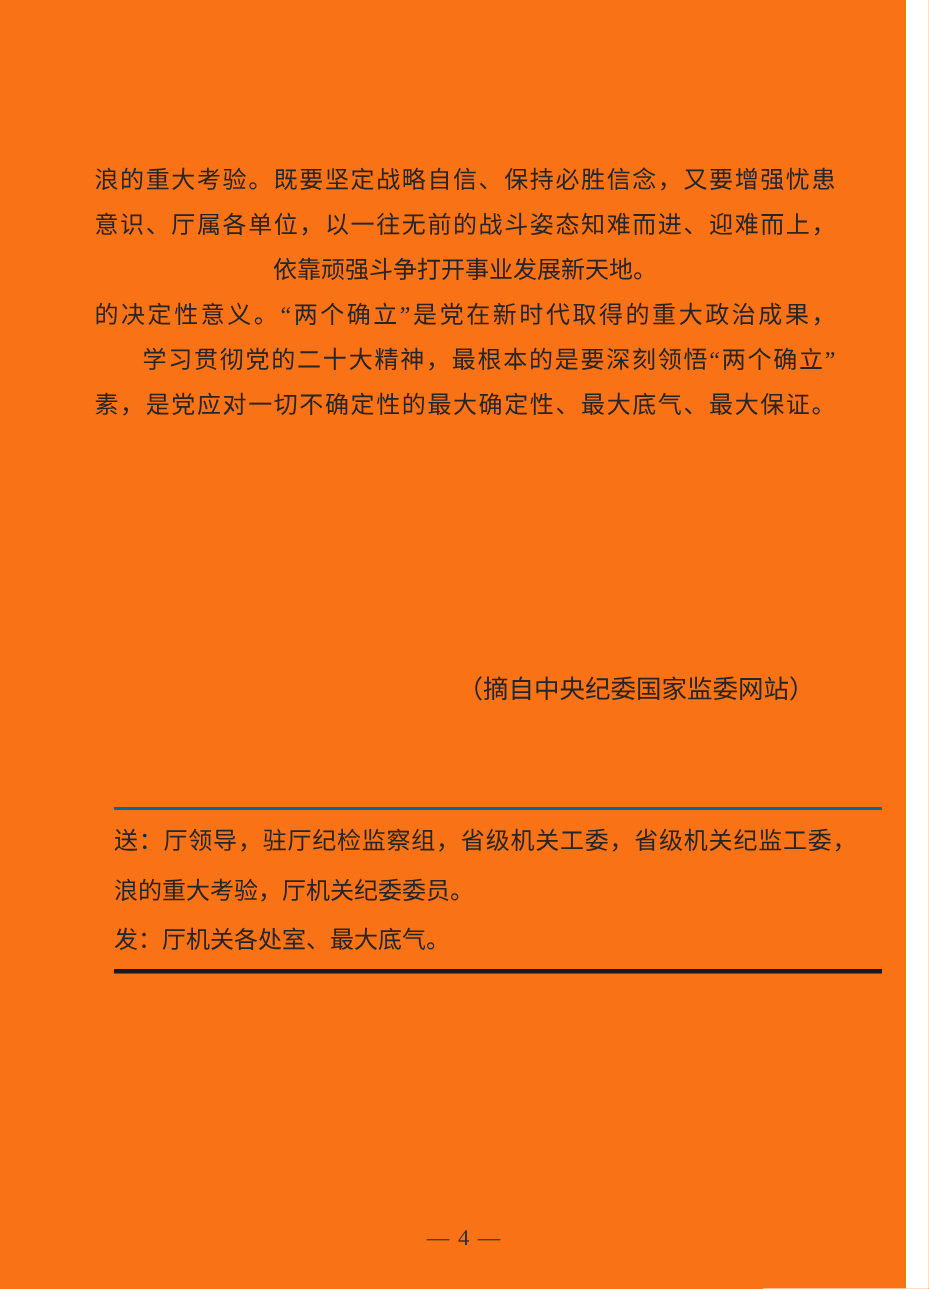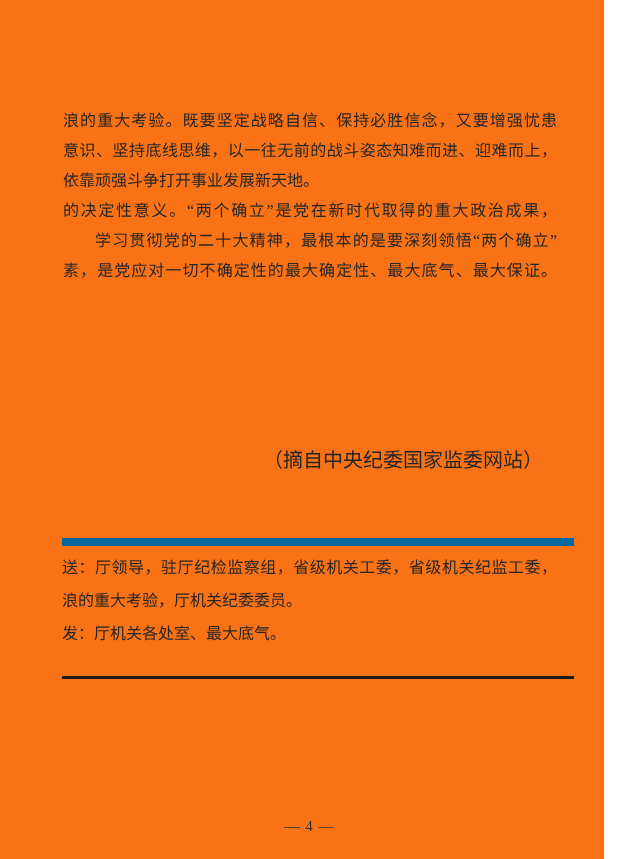--- a/index.html
+++ b/index.html
@@ -21,49 +21,49 @@
   .body-text {
     position: absolute;
     left: 63px;
     top: 106px;
     width: 494px;
     font-size: 16px;
     line-height: 30px;
   }
   .line {
     height: 30px;
-    text-align: left;
+    text-align: center;
   }
   .fill {
     text-align: justify;
     text-align-last: justify;
   }
   .indent {
     text-indent: 32px;
   }
   
   .attribution {
     position: absolute;
     left: 63px;
     top: 445px;
     width: 480px;
-    font-size: 20px;
+    font-size: 17px;
     line-height: 30px;
     text-align: right;
   }
   
   .distribution {
     position: absolute;
-    left: 62px;
+    left: 76px;
     top: 538px;
     width: 512px;
     box-sizing: border-box;
-    border-top: 8px solid #0369a1;
+    border-top: 2px solid #0369a1;
     border-bottom: 3px solid #1a1a1a;
-    padding: 5px 17px 26px 0;
+    padding: 5px 17px 2px 0;
   }
   .dline {
     font-size: 16px;
     line-height: 33px;
     height: 33px;
     text-align: left;
   }
   
   .page-number {
     position: absolute;
@@ -77,21 +77,21 @@
     color: #303030;
   }
 </style>
 </head>
 <body>
 
 <div class="page">
 
   <div class="body-text">
     <div class="line fill">浪的重大考验。既要坚定战略自信、保持必胜信念，又要增强忧患</div>
-    <div class="line fill">意识、坚持底线思维，以一往无前的战斗姿态知难而进、迎难而上，</div>
+    <div class="line fill">意识、厅属各单位，以一往无前的战斗姿态知难而进、迎难而上，</div>
     <div class="line">依靠顽强斗争打开事业发展新天地。</div>
     <div class="line fill">的决定性意义。“两个确立”是党在新时代取得的重大政治成果，</div>
     <div class="line fill indent">学习贯彻党的二十大精神，最根本的是要深刻领悟“两个确立”</div>
     <div class="line fill">素，是党应对一切不确定性的最大确定性、最大底气、最大保证。</div>
   </div>
 
   <div class="attribution">（摘自中央纪委国家监委网站）</div>
 
   <div class="distribution">
     <div class="dline fill">送：厅领导，驻厅纪检监察组，省级机关工委，省级机关纪监工委，</div>

